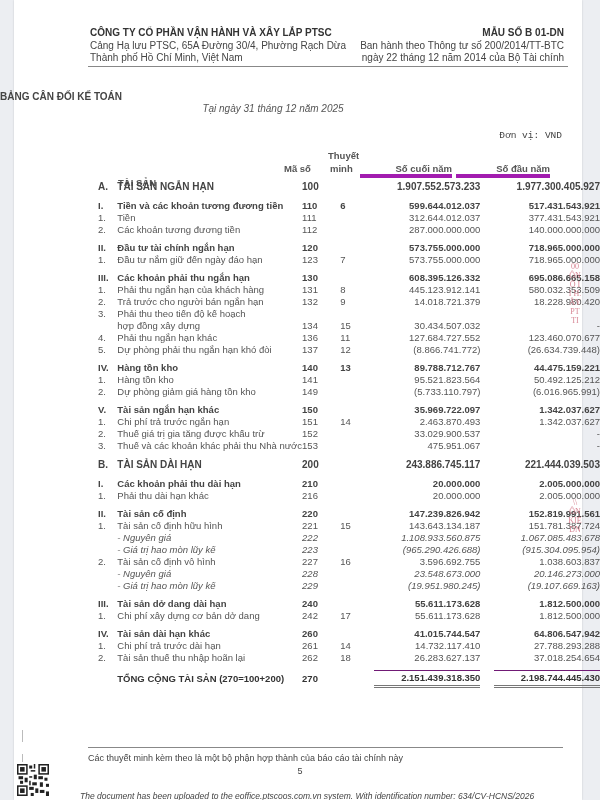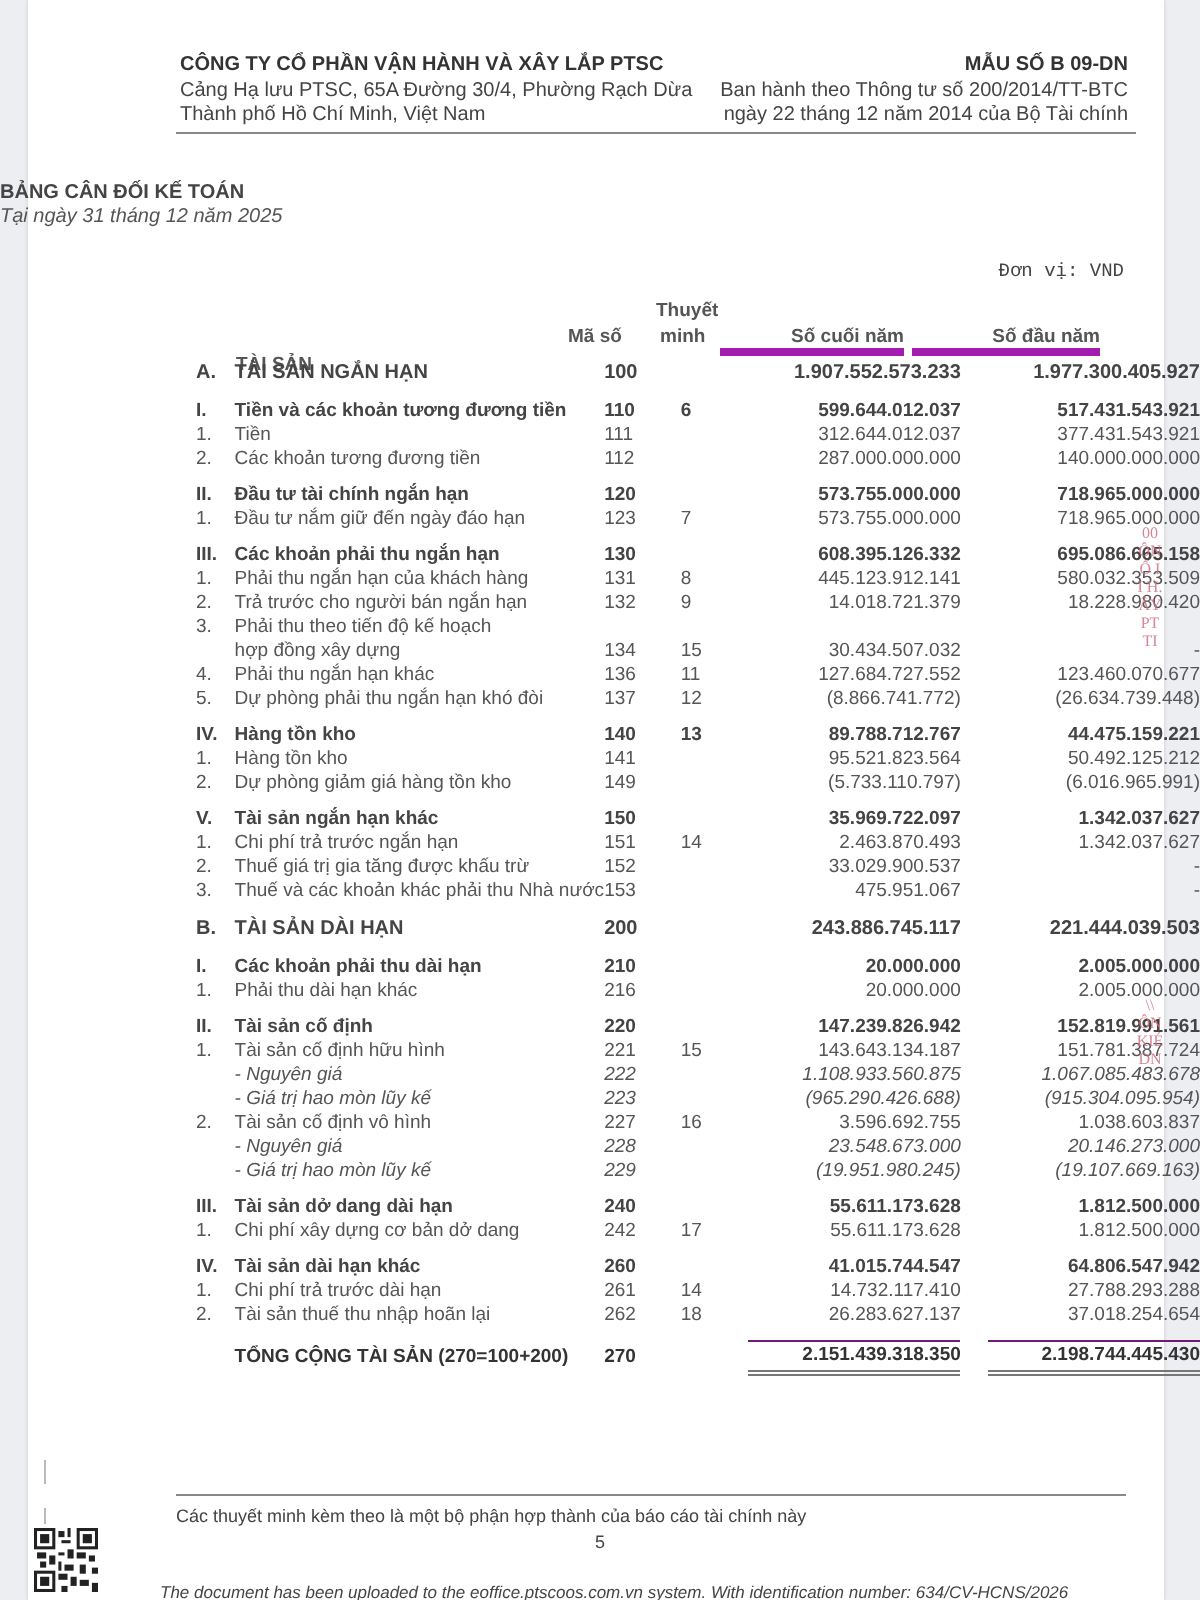--- a/index.html
+++ b/index.html
@@ -4,21 +4,21 @@
 <style>
   html, body { margin:0; padding:0; }
   body { width:600px; height:800px; background:#eceef2; font-family:"Liberation Sans", sans-serif; color:#333; position:relative; overflow:hidden; }
   .page { position:absolute; left:14px; top:0; width:568px; height:800px; background:#fff; box-shadow:0 0 2px rgba(0,0,0,0.15); }
   .hdr-left { position:absolute; left:90px; top:27px; font-size:10px; line-height:12.5px; color:#444; }
   .hdr-left .co { font-weight:bold; color:#333; }
   .hdr-right { position:absolute; right:36px; top:27px; text-align:right; font-size:10px; line-height:12.5px; color:#444; }
   .hdr-right .form { font-weight:bold; color:#333; }
   .hdr-rule { position:absolute; left:88px; top:66px; width:480px; height:1px; background:#888; }
   .title { position:absolute; left:0; width:520px; top:91px; text-align:left; font-weight:bold; font-size:10px; color:#444; }
-  .subtitle { position:absolute; left:0; width:546px; top:103px; text-align:left; font-style:italic; font-size:10px; color:#555; }
+  .subtitle { position:absolute; left:0; width:546px; top:103px; text-align:center; font-style:italic; font-size:10px; color:#555; }
   .unit { position:absolute; right:38px; top:130px; font-size:9.5px; color:#444;font-family:Liberation Mono, monospace; }
   .colhead { position:absolute; top:150px; font-size:9.5px; font-weight:bold; color:#555; }
   .ul { border-bottom:4px solid #a21caf; }
   table.bs { position:absolute; left:98px; top:180px; border-collapse:collapse; font-size:9.5px; }
   table.bs td { padding:0; height:12px; line-height:12px; white-space:nowrap; color:#555; }
   td.no { width:20px; }
   td.lbl { width:184px; }
   td.code { width:40px; text-align:left; }
   td.note { width:30px; }
   td.v1 { width:112px; text-align:right; }
@@ -44,21 +44,21 @@
 
 <div class="margin-line" style="top:730px;height:12px;"></div>
 <div class="margin-line" style="top:754px;height:8px;"></div>
 
 <div class="hdr-left">
   <div class="co">CÔNG TY CỔ PHẦN VẬN HÀNH VÀ XÂY LẮP PTSC</div>
   <div>Cảng Hạ lưu PTSC, 65A Đường 30/4, Phường Rạch Dừa</div>
   <div>Thành phố Hồ Chí Minh, Việt Nam</div>
 </div>
 <div class="hdr-right">
-  <div class="form">MẪU SỐ B 09-DN</div>
+  <div class="form">MẪU SỐ B 01-DN</div>
   <div>Ban hành theo Thông tư số 200/2014/TT-BTC</div>
   <div>ngày 22 tháng 12 năm 2014 của Bộ Tài chính</div>
 </div>
 <div class="hdr-rule"></div>
 
 <div class="title">BẢNG CÂN ĐỐI KẾ TOÁN</div>
 <div class="subtitle">Tại ngày 31 tháng 12 năm 2025</div>
 <div class="unit">Đơn vị: VND</div>
 
 <div class="colhead" style="left:118px;top:177px;">TÀI SẢN</div>

